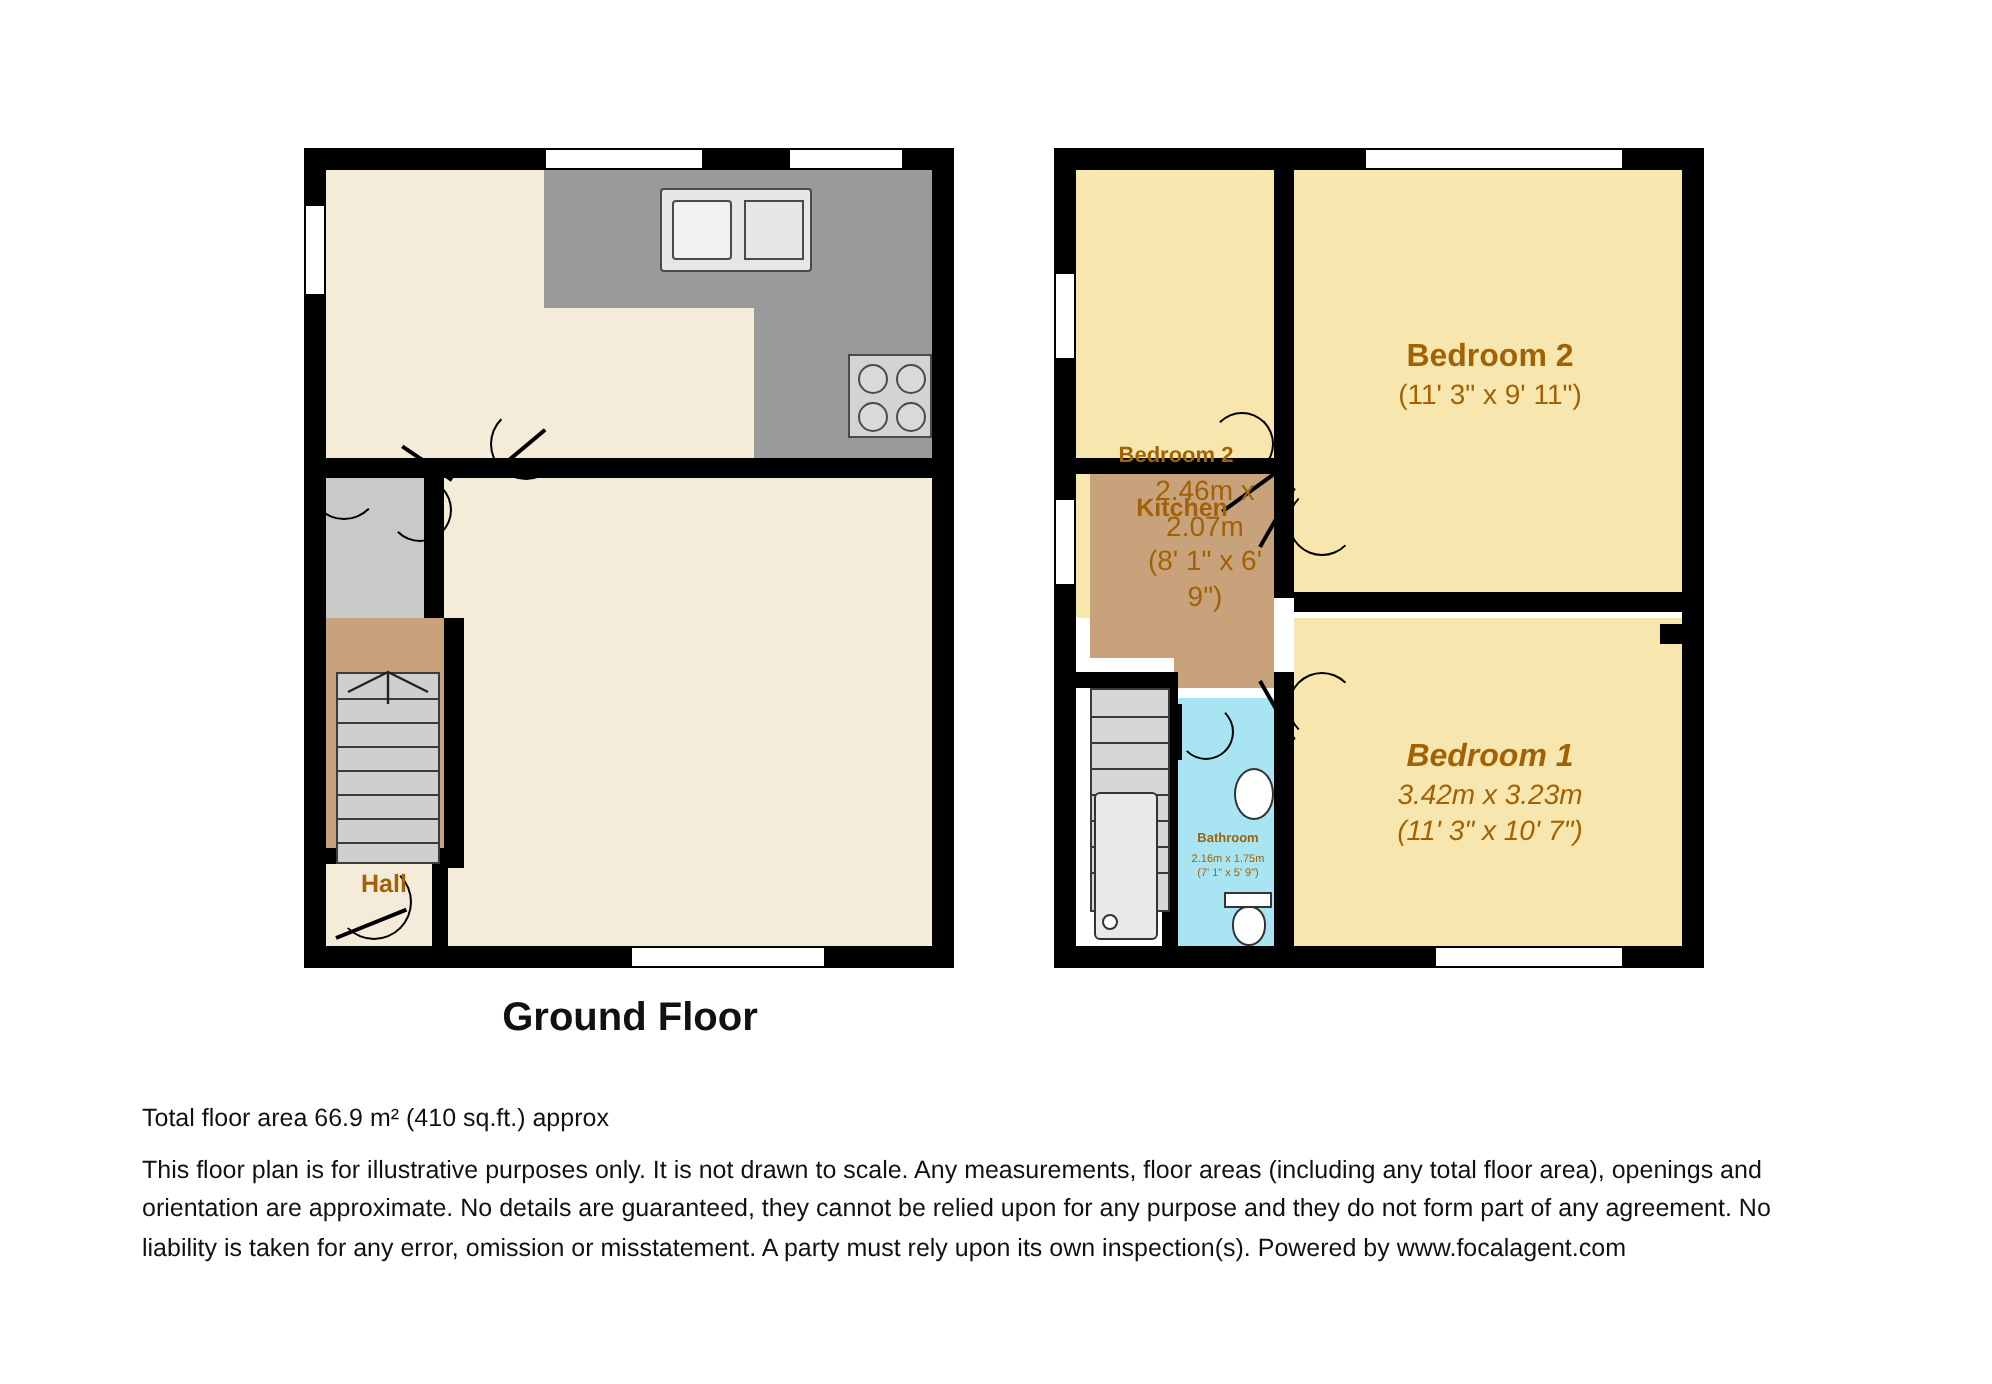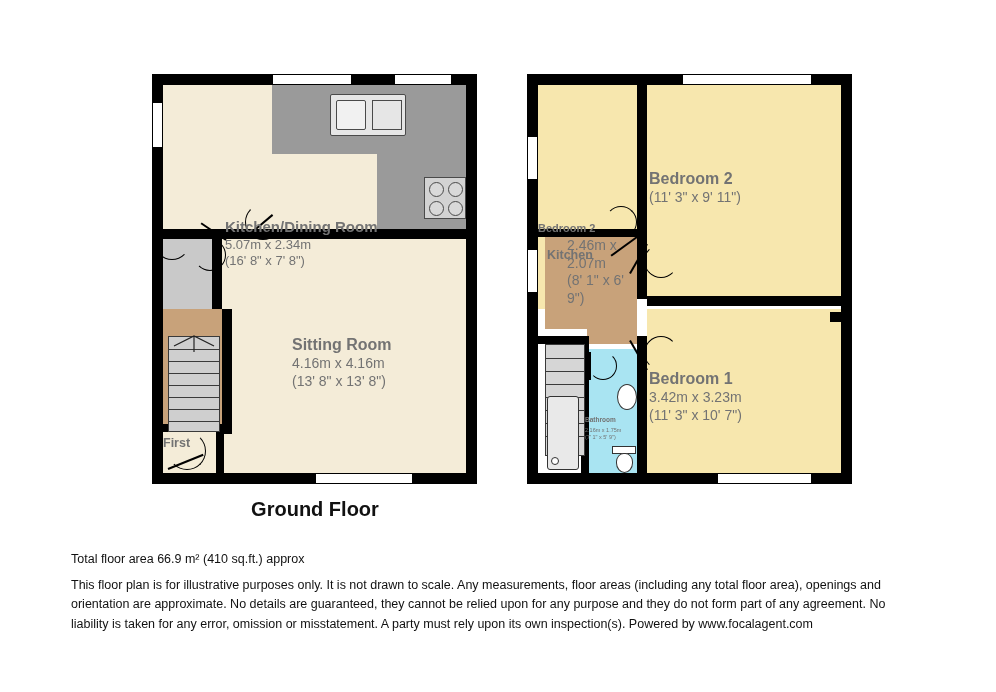--- a/index.html
+++ b/index.html
@@ -35,23 +35,23 @@
   }
   .room.yellow { background: #f7e7ae; }
   .room.grey   { background: #9a9a9a; }
   .room.lgrey  { background: #c9c9c9; }
   .room.tan    { background: #c8a27a; }
   .room.cyan   { background: #a9e4f2; }
   .room.white  { background: #ffffff; }
 
   .label {
     position: absolute;
-    text-align: left;
+    text-align: center;
     line-height: 1.25;
-    color: #737373;
+    color: #a16207;
   }
   .label .name {
     font-weight: bold;
   }
   .label .dims {
     display: block;
   }
 
   .lbl-xl .name { font-size: 16px; }
   .lbl-xl .dims { font-size: 14px; }
@@ -237,34 +237,24 @@
 
     <div class="door-arc" style="left:93px; top:130px; width:36px; height:36px; border-color:transparent; border-bottom-color:#000; border-left-color:#000;"></div>
     <div class="door-leaf" style="left:93px; top:163px; width:36px; height:2px; transform:rotate(-40deg); transform-origin:left center;"></div>
 
     <div class="door-arc" style="left:42px; top:165px; width:32px; height:32px; border-color:transparent; border-bottom-color:#000; border-right-color:#000;"></div>
     <div class="door-leaf" style="left:44px; top:165px; width:30px; height:2px; transform:rotate(34deg); transform-origin:right center;"></div>
 
     <div class="door-arc" style="left:16px; top:358px; width:38px; height:38px; border-color:transparent; border-bottom-color:#000; border-right-color:#000;"></div>
     <div class="door-leaf" style="left:16px; top:394px; width:38px; height:2px; transform:rotate(-22deg); transform-origin:left center;"></div>
 
-    <div class="label lbl-lg" style="left:73px; top:143px; width:212px;">
-      <span class="name">Kitchen/Dining Room</span>
-      <span class="dims">5.07m x 2.34m</span>
-      <span class="dims">(16' 8" x 7' 8")</span>
-    </div>
-
-    <div class="label lbl-xl" style="left:140px; top:261px; width:200px;">
-      <span class="name">Sitting Room</span>
-      <span class="dims">4.16m x 4.16m</span>
-      <span class="dims">(13' 8" x 13' 8")</span>
-    </div>
+
 
     <div class="label lbl-md" style="left:11px; top:358px; width:58px;">
-      <span class="name">First</span>
+      <span class="name">Hall</span>
     </div>
   </div>
 
   <div class="floor-title" style="left:195px; top:498px; width:240px;">Ground Floor</div>
 
   <div class="floor" style="left:527px; top:74px; width:325px; height:410px;">
 
     <div class="room yellow" style="left:10px; top:10px; width:100px; height:225px;"></div>
     <div class="room yellow" style="left:120px; top:10px; width:195px; height:215px;"></div>
     <div class="room yellow" style="left:120px; top:235px; width:195px; height:165px;"></div>
@@ -323,21 +313,21 @@
       <span class="name">Bedroom 2</span>
       <span class="dims">2.46m x 2.07m</span>
       <span class="dims">(8' 1" x 6' 9")</span>
     </div>
 
     <div class="label lbl-xl" style="left:122px; top:95px; width:192px;">
       <span class="name">Bedroom 2</span>
       <span class="dims">(11' 3" x 9' 11")</span>
     </div>
 
-    <div class="label lbl-xl" style="left:122px; top:295px; width:192px;">
+    <div class="label lbl-xl" style="left:122px; top:295px; width:192px;font-style:italic;">
       <span class="name">Bedroom 1</span>
       <span class="dims">3.42m x 3.23m</span>
       <span class="dims">(11' 3" x 10' 7")</span>
     </div>
 
     <div class="label lbl-md" style="left:20px; top:170px; width:88px;">
       <span class="name">Kitchen</span>
     </div>
 
     <div class="label lbl-xs" style="left:58px; top:333px; width:58px;">

